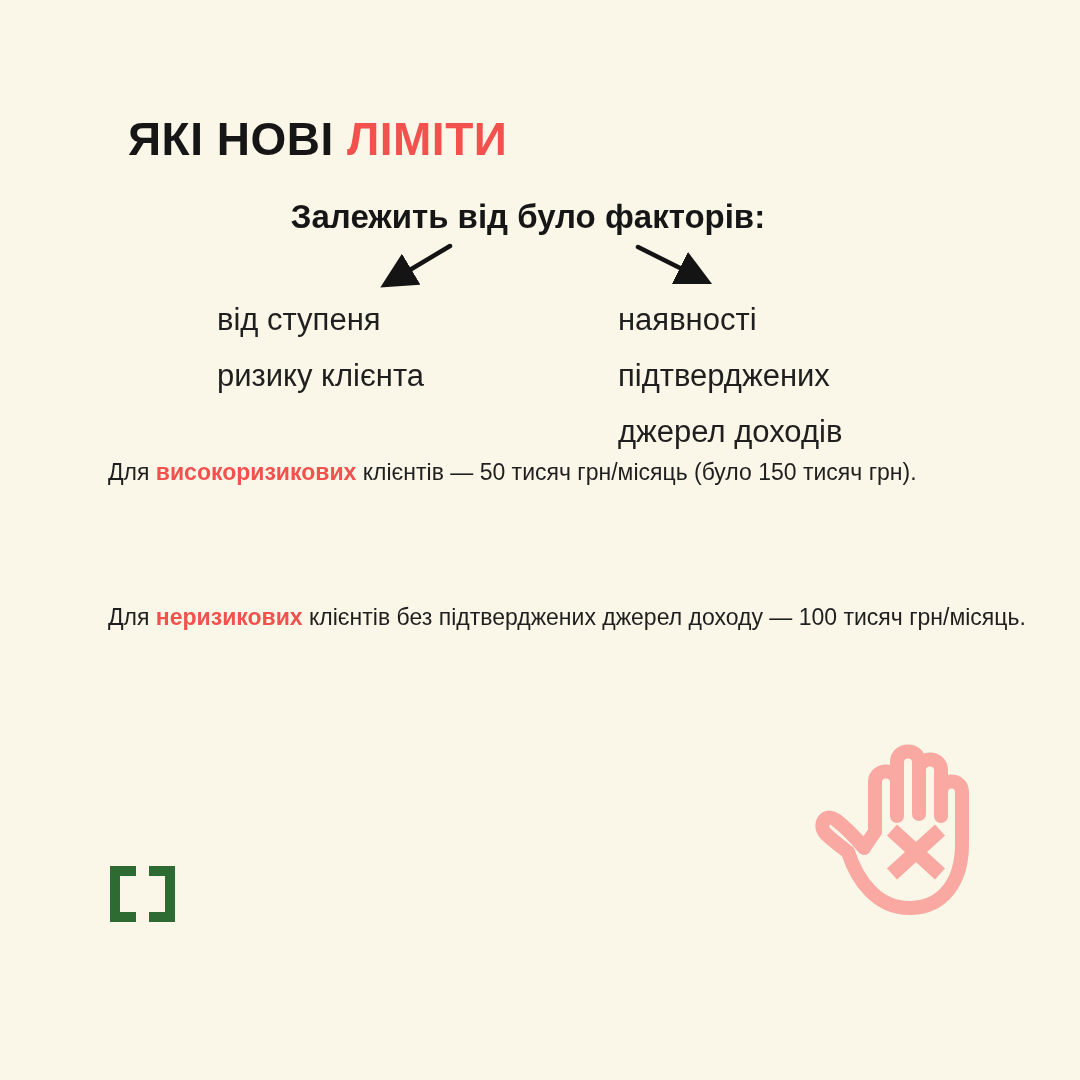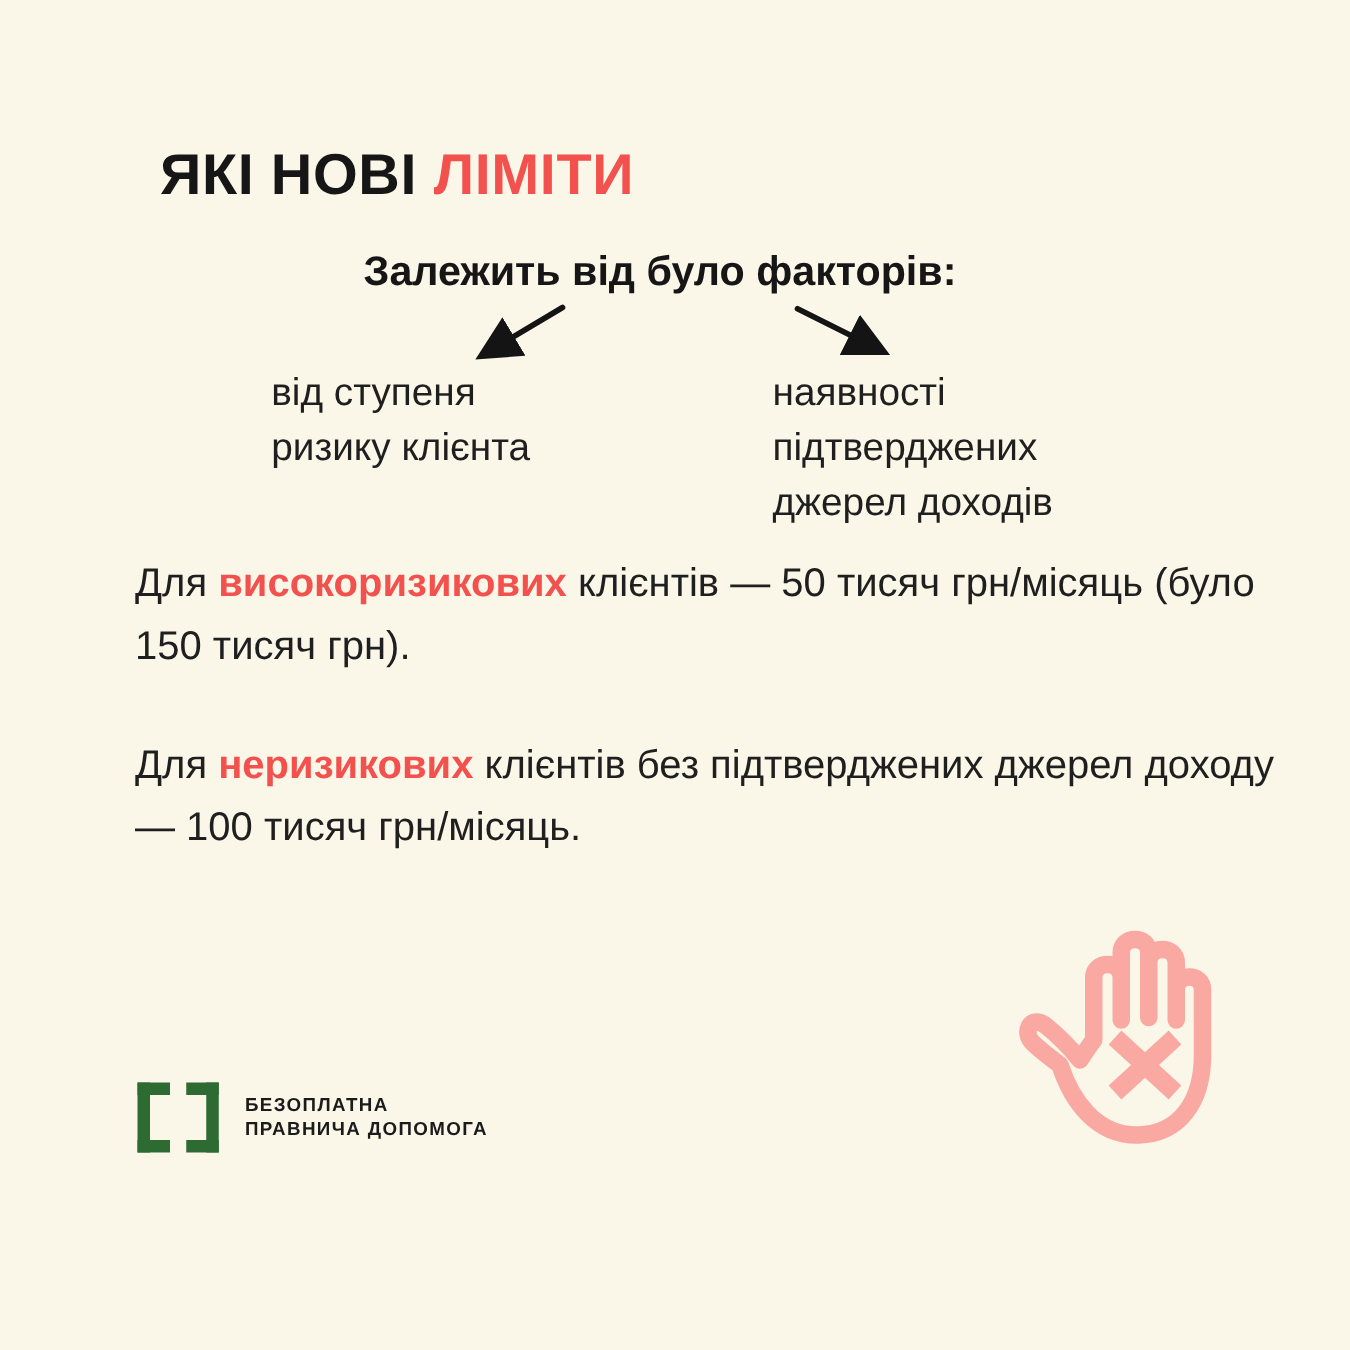--- a/index.html
+++ b/index.html
@@ -31,29 +31,29 @@
   .subheading{
     position:absolute;left:40px;top:198px;width:976px;
     text-align:center;font-size:33px;font-weight:bold;
     color:var(--title-ink);
   }
 
   .arrows{position:absolute;left:350px;top:238px;width:380px;height:58px;}
   .arrow-line{stroke:#141414;stroke-width:4.5;fill:none;stroke-linecap:round;}
 
   .factor{
-    position:absolute;font-size:31px;line-height:44px;
+    position:absolute;font-size:31px;line-height:56px;
     color:#1f1f1f;white-space:pre-line;
   }
   .factor-left{left:217px;top:292px;}
   .factor-right{left:618px;top:292px;}
 
   .para{
     position:absolute;left:108px;width:922px;
-    font-size:32px;line-height:50px;color:#1f1f1f;
+    font-size:23px;line-height:63px;color:#1f1f1f;
   }
   .para-1{top:441px;}
   .para-2{top:586px;}
   .para .accent{color:var(--accent);font-weight:bold;}
 
   .logo{
     position:absolute;left:110px;top:866px;
     display:flex;align-items:center;
   }
   .brackets{display:flex;gap:13px;align-items:center;}
@@ -96,24 +96,20 @@
 джерел доходів</div>
 
   <p class="para para-1"><span>Для </span><span class="accent">високоризикових</span><span> клієнтів — 50 тисяч грн/місяць (було 150 тисяч грн).</span></p>
   <p class="para para-2"><span>Для </span><span class="accent">неризикових</span><span> клієнтів без підтверджених джерел доходу — 100 тисяч грн/місяць.</span></p>
 
   <div class="logo">
     <div class="brackets">
       <div class="bracket left"></div>
       <div class="bracket right"></div>
     </div>
-    <div class="logo-text">
-      <div>БЕЗОПЛАТНА</div>
-      <div>ПРАВНИЧА ДОПОМОГА</div>
-    </div>
   </div>
 
   <svg class="hand" viewBox="0 0 180 200" xmlns="http://www.w3.org/2000/svg">
     <path class="hand-stroke" d="M63 102 L63 52 C63 38 85 38 85 52 L85 86 L85 32
              C85 18 107 18 107 32 L107 84 L107 40
              C107 26 129 26 129 40 L129 86 L129 62
              C129 48 150 48 150 62 L150 114
              C150 152 131 177 99 178
              C65 179 45 150 36 122
              C28 116 20 110 14 104

